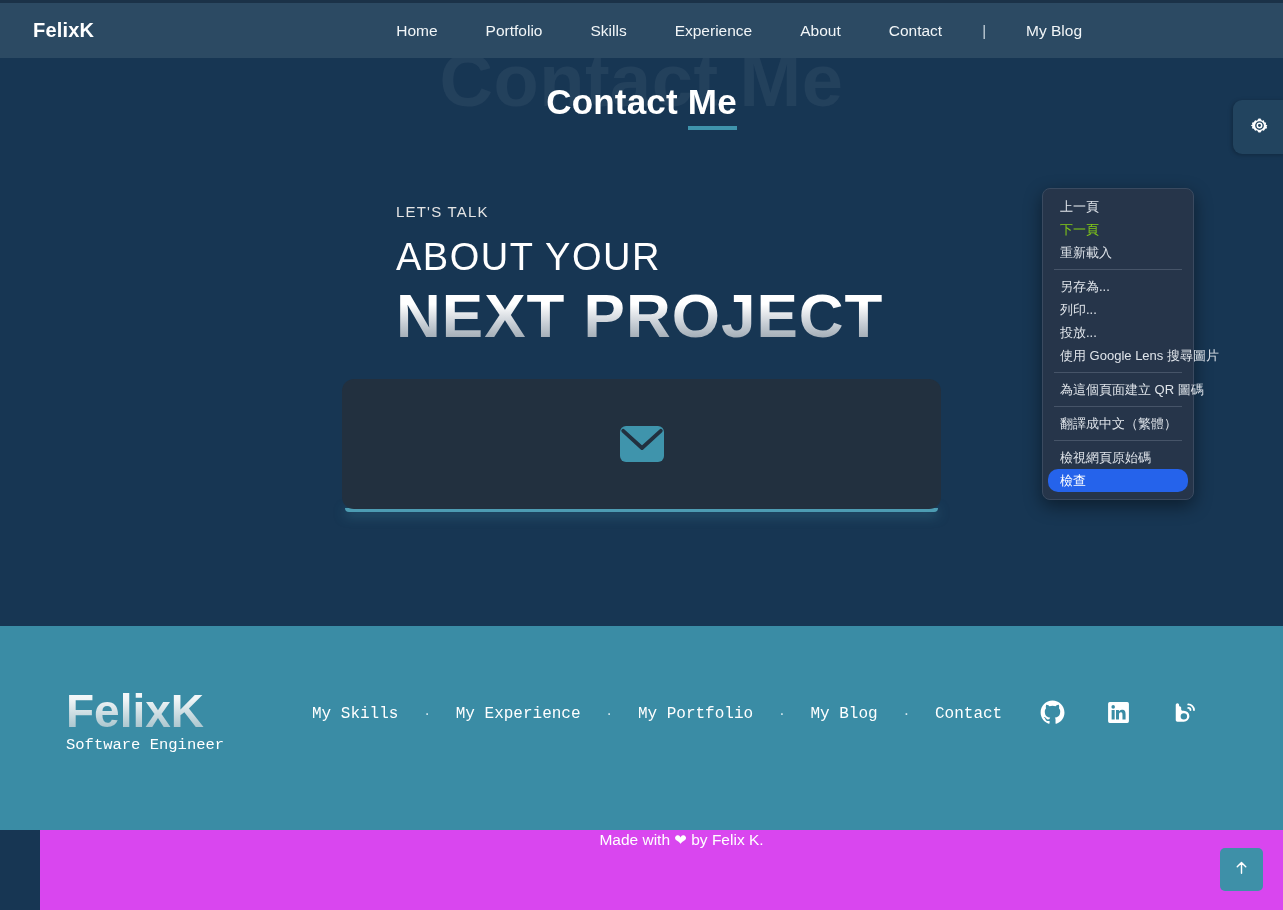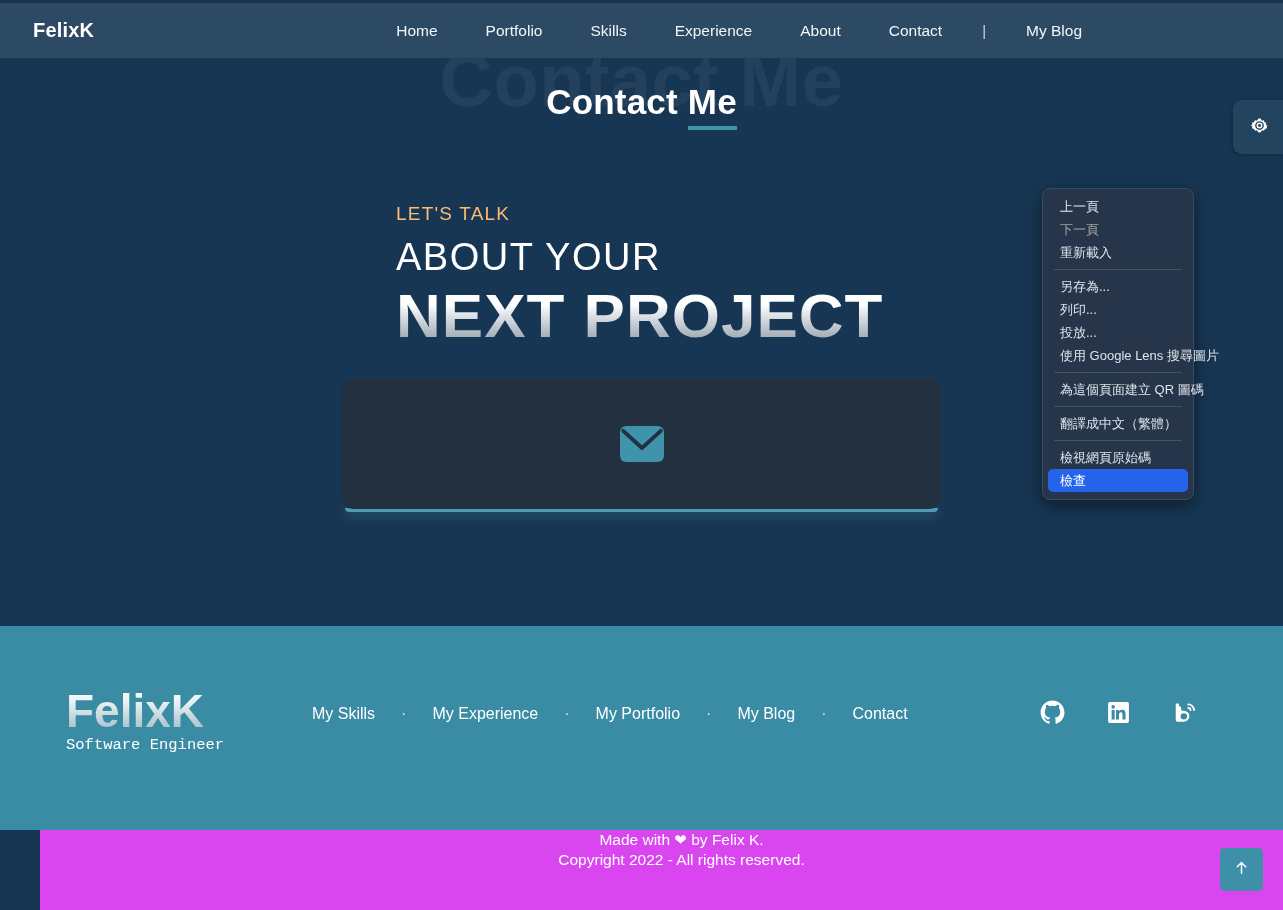--- a/index.html
+++ b/index.html
@@ -68,22 +68,22 @@
     white-space: nowrap;
   }
   #main-title .u {
     border-bottom: 4px solid #3f94ac;
     padding-bottom: 5px;
   }
 
   
   #lets-talk {
     position: absolute; left: 396px; top: 203px;
-    color: #fdba74;
-    font-size: 19px; letter-spacing: 1.2px;
+    color: #e5e5e5;
+    font-size: 15px; letter-spacing: 1.2px;
   }
   #about-your {
     position: absolute; left: 396px; top: 236px;
     color: #ffffff;
     font-size: 38px; letter-spacing: 1.5px;
   }
   #next-project {
     position: absolute; left: 396px; top: 280px;
     font-size: 62px; font-weight: bold; letter-spacing: 1px;
     background: linear-gradient(180deg, #ffffff 0%, #ffffff 34%, #c6cdd4 62%, #98a3ad 88%, #8d99a4 100%);
@@ -125,21 +125,21 @@
     -webkit-text-fill-color: transparent; color: transparent;
   }
   #footer-sub {
     position: absolute; left: 66px; top: 110px;
     color: #ffffff; font-size: 15.5px; font-family: Liberation Mono, monospace;
   }
   #footer-nav {
     position: absolute; left: 312px; top: 79px;
     display: flex; align-items: center;
   }
-  #footer-nav a { color: #ffffff; font-size: 16px; text-decoration: none; white-space: nowrap; }
+  #footer-nav a { color: #ffffff; font-size: 16px; text-decoration: none; white-space: nowrap; font-family: Liberation Mono, monospace; }
   #footer-nav .dot { color: #d4e7ed; font-size: 16px; padding: 0 26px; }
 
   #socials { position: absolute; left: 1040px; top: 700px; display: flex; gap: 41px; z-index: 12; }
   #socials svg { width: 25px; height: 25px; fill: #ffffff; }
 
   
   #copyright {
     position: absolute; left: 0; top: 830px;
     width: 1283px; height: 80px;
     background: #d946ef;
@@ -169,24 +169,24 @@
     border-radius: 8px;
     padding: 6px 0 7px 0;
     z-index: 60;
     box-shadow: 0 6px 18px rgba(0,0,0,.45);
   }
   .ctx-item {
     color: #dfe4ea; font-size: 13px;
     padding: 3px 10px 3px 17px;
     line-height: 17px; white-space: nowrap;
   }
-  .ctx-item.disabled { color: #a3a3a3; }
+  .ctx-item.disabled { color: #84cc16; }
   .ctx-item.selected {
     background: #2563eb; color: #ffffff;
-    margin: 0 5px; padding-left: 12px; border-radius: 5px;
+    margin: 0 5px; padding-left: 12px; border-radius: 10px;
   }
   .ctx-sep { height: 1px; background: #465468; margin: 5px 11px; }
 </style>
 </head>
 <body>
 
 <div id="page">
 
   <div id="topline"></div>
 
@@ -267,21 +267,20 @@
           <path d="M15.6 3.3a.9.9 0 000 1.8 4.6 4.6 0 014.6 4.6.9.9 0 101.8 0 6.4 6.4 0 00-6.4-6.4z"></path>
           <path d="M15.6 6.7a.9.9 0 000 1.8 1.2 1.2 0 011.2 1.2.9.9 0 101.8 0 3 3 0 00-3-3z"></path>
         </svg>
     </a>
   </div>
 
   <div id="copyright">
     <div>
       <span>Made with </span><span class="heart">❤</span><span> by Felix K.</span>
     </div>
-    <div>Copyright 2022 - All rights reserved.</div>
   </div>
 
   <div id="totop">
     <span>
       <svg viewBox="0 0 24 24">
           <path d="M12 20V5M12 5l-6 6M12 5l6 6" stroke-linecap="round" stroke-linejoin="round"></path>
         </svg>
     </span>
   </div>
 

